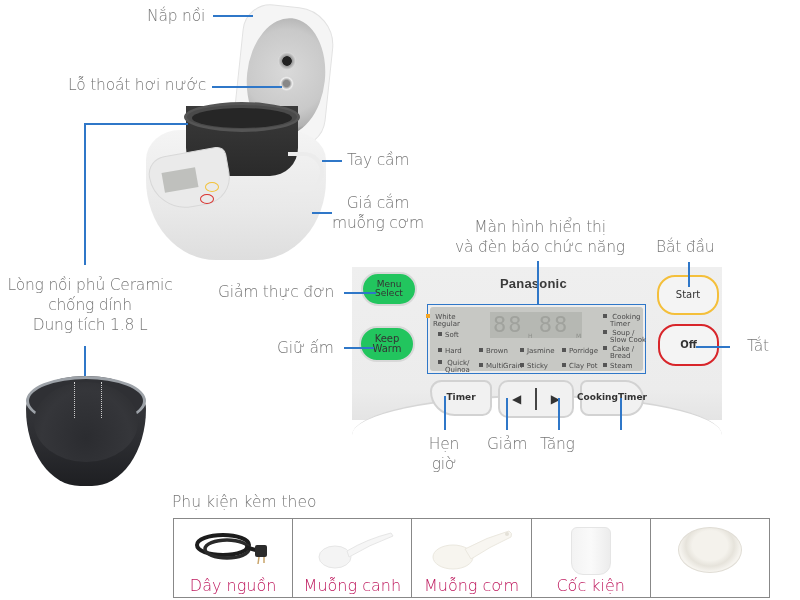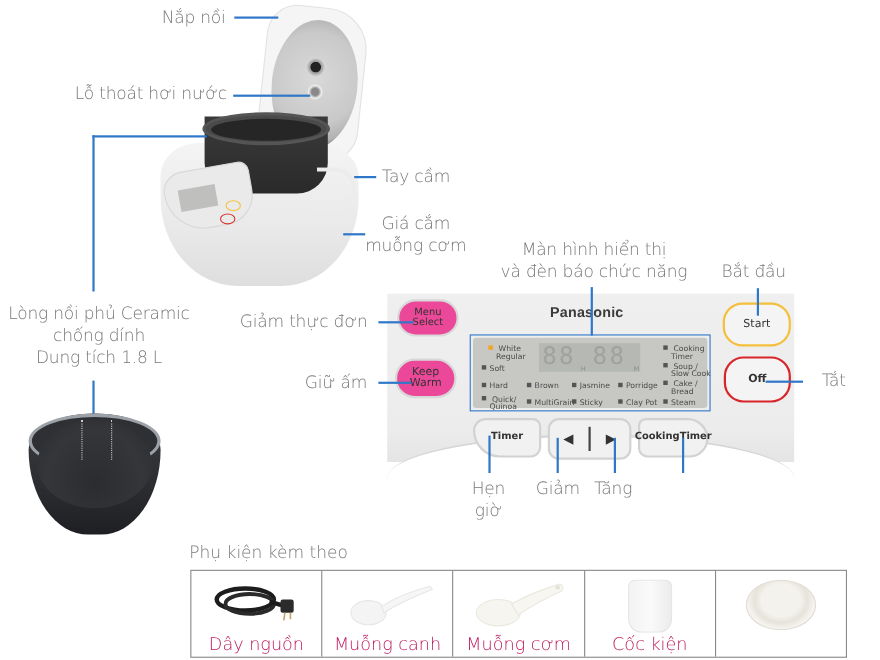--- a/index.html
+++ b/index.html
@@ -30,21 +30,21 @@
   .pot { position: absolute; left: 26px; top: 376px; width: 120px; height: 110px; }
   .pot-outer { position: absolute; left: 0; top: 0; width: 120px; height: 110px; border-radius: 48% 48% 45% 45% / 30% 30% 70% 70%; background: linear-gradient(180deg,#3b3c40,#2c2d31 60%,#1e1f22); }
   .pot-rim { position: absolute; left: 0; top: 0; width: 120px; height: 50px; border-radius: 50%; border: 3px solid #9da2a8; background: #2f3034; }
   .pot-in { position: absolute; left: 8px; top: 6px; width: 104px; height: 80px; border-radius: 50%; background: radial-gradient(ellipse at 50% 70%, #2b2c30 0%, #35363a 60%, #2a2b2e 100%); }
   .pot-marks { position: absolute; left: 48px; top: 6px; width: 28px; height: 36px; border-left: 1px dotted #ccc; border-right: 1px dotted #ccc; }
 
   
   .cp { position: absolute; left: 352px; top: 267px; width: 370px; height: 153px; background: linear-gradient(180deg,#efefef 0%,#ececec 80%,#e4e4e4 100%); }
   .cp-curve { position: absolute; left: 352px; top: 395px; width: 370px; height: 40px; border-top: 2px solid #d6d6d6; border-radius: 50% 50% 0 0 / 100% 100% 0 0; background: #fff; }
   .brand { position: absolute; left: 500px; top: 276px; font-family: "Liberation Sans", sans-serif; font-weight: bold; font-size: 13px; color: #3b3b3b; letter-spacing: 0.2px; }
-  .pill { position: absolute; border: 2px solid #d8d8d8; border-radius: 18px; background: #ec4899; color: #333; font-size: 9px; font-family: "DejaVu Sans", sans-serif; text-align: center; line-height: 1.05; display: flex; align-items: center; justify-content: center; flex-direction: column; }
+  .pill { position: absolute; border: 2px solid #d8d8d8; border-radius: 18px; background: #22c55e; color: #333; font-size: 9px; font-family: "DejaVu Sans", sans-serif; text-align: center; line-height: 1.05; display: flex; align-items: center; justify-content: center; flex-direction: column; }
   .btn-menu { left: 361px; top: 272px; width: 56px; height: 34px; }
   .btn-keep { left: 359px; top: 326px; width: 56px; height: 36px; font-size: 10px; }
   .btn-start { left: 657px; top: 275px; width: 62px; height: 40px; border-color: #f4bf3a; background: #f4f4f4; font-size: 10px; }
   .btn-off { left: 658px; top: 324px; width: 61px; height: 42px; border-color: #d8252a; background: #f4f4f4; font-size: 10px; font-weight: bold; }
   .lcd-frame { position: absolute; left: 427px; top: 304px; width: 219px; height: 70px; border: 1.5px solid #2f77c8; }
   .lcd { position: absolute; left: 430px; top: 307px; width: 213px; height: 64px; background: #c7c8c4; border-radius: 3px; }
   .seg { position: absolute; left: 490px; top: 312px; width: 92px; height: 26px; background: #b6b8b3; font-family: "DejaVu Sans Mono", monospace; font-size: 22px; color: #a0a29d; letter-spacing: 2px; line-height: 26px; padding-left: 3px; }
   .seg-h, .seg-m { position: absolute; font-size: 6px; color: #8e908b; }
   .mode { position: absolute; font-size: 7px; color: #4a4a4a; line-height: 1; white-space: nowrap; }
   .mode::before { content: ""; display: inline-block; width: 4px; height: 4px; background: #555; margin-right: 3px; vertical-align: 1px; }
@@ -135,21 +135,21 @@
 <div class="pill btn-off">
   <span>Off</span>
 </div>
 
 <div class="lcd"></div>
 <div class="lcd-frame"></div>
 <div class="seg">88 88</div>
 <span class="seg-h" style="left:528px;top:332px;">H</span>
 <span class="seg-m" style="left:576px;top:332px;">M</span>
 
-<div class="mode active two" style="left:444px;top:314px;">
+<div class="mode active two" style="left:426px;top:314px;">
   <span>White</span><br><span style="margin-left:7px">Regular</span>
 </div>
 <div class="mode" style="left:438px;top:332px;">Soft</div>
 <div class="mode" style="left:438px;top:348px;">Hard</div>
 <div class="mode two" style="left:438px;top:360px;">
   <span>Quick/</span><br><span style="margin-left:7px">Quinoa</span>
 </div>
 <div class="mode" style="left:479px;top:348px;">Brown</div>
 <div class="mode" style="left:479px;top:363px;">MultiGrain</div>
 <div class="mode" style="left:520px;top:348px;">Jasmine</div>

